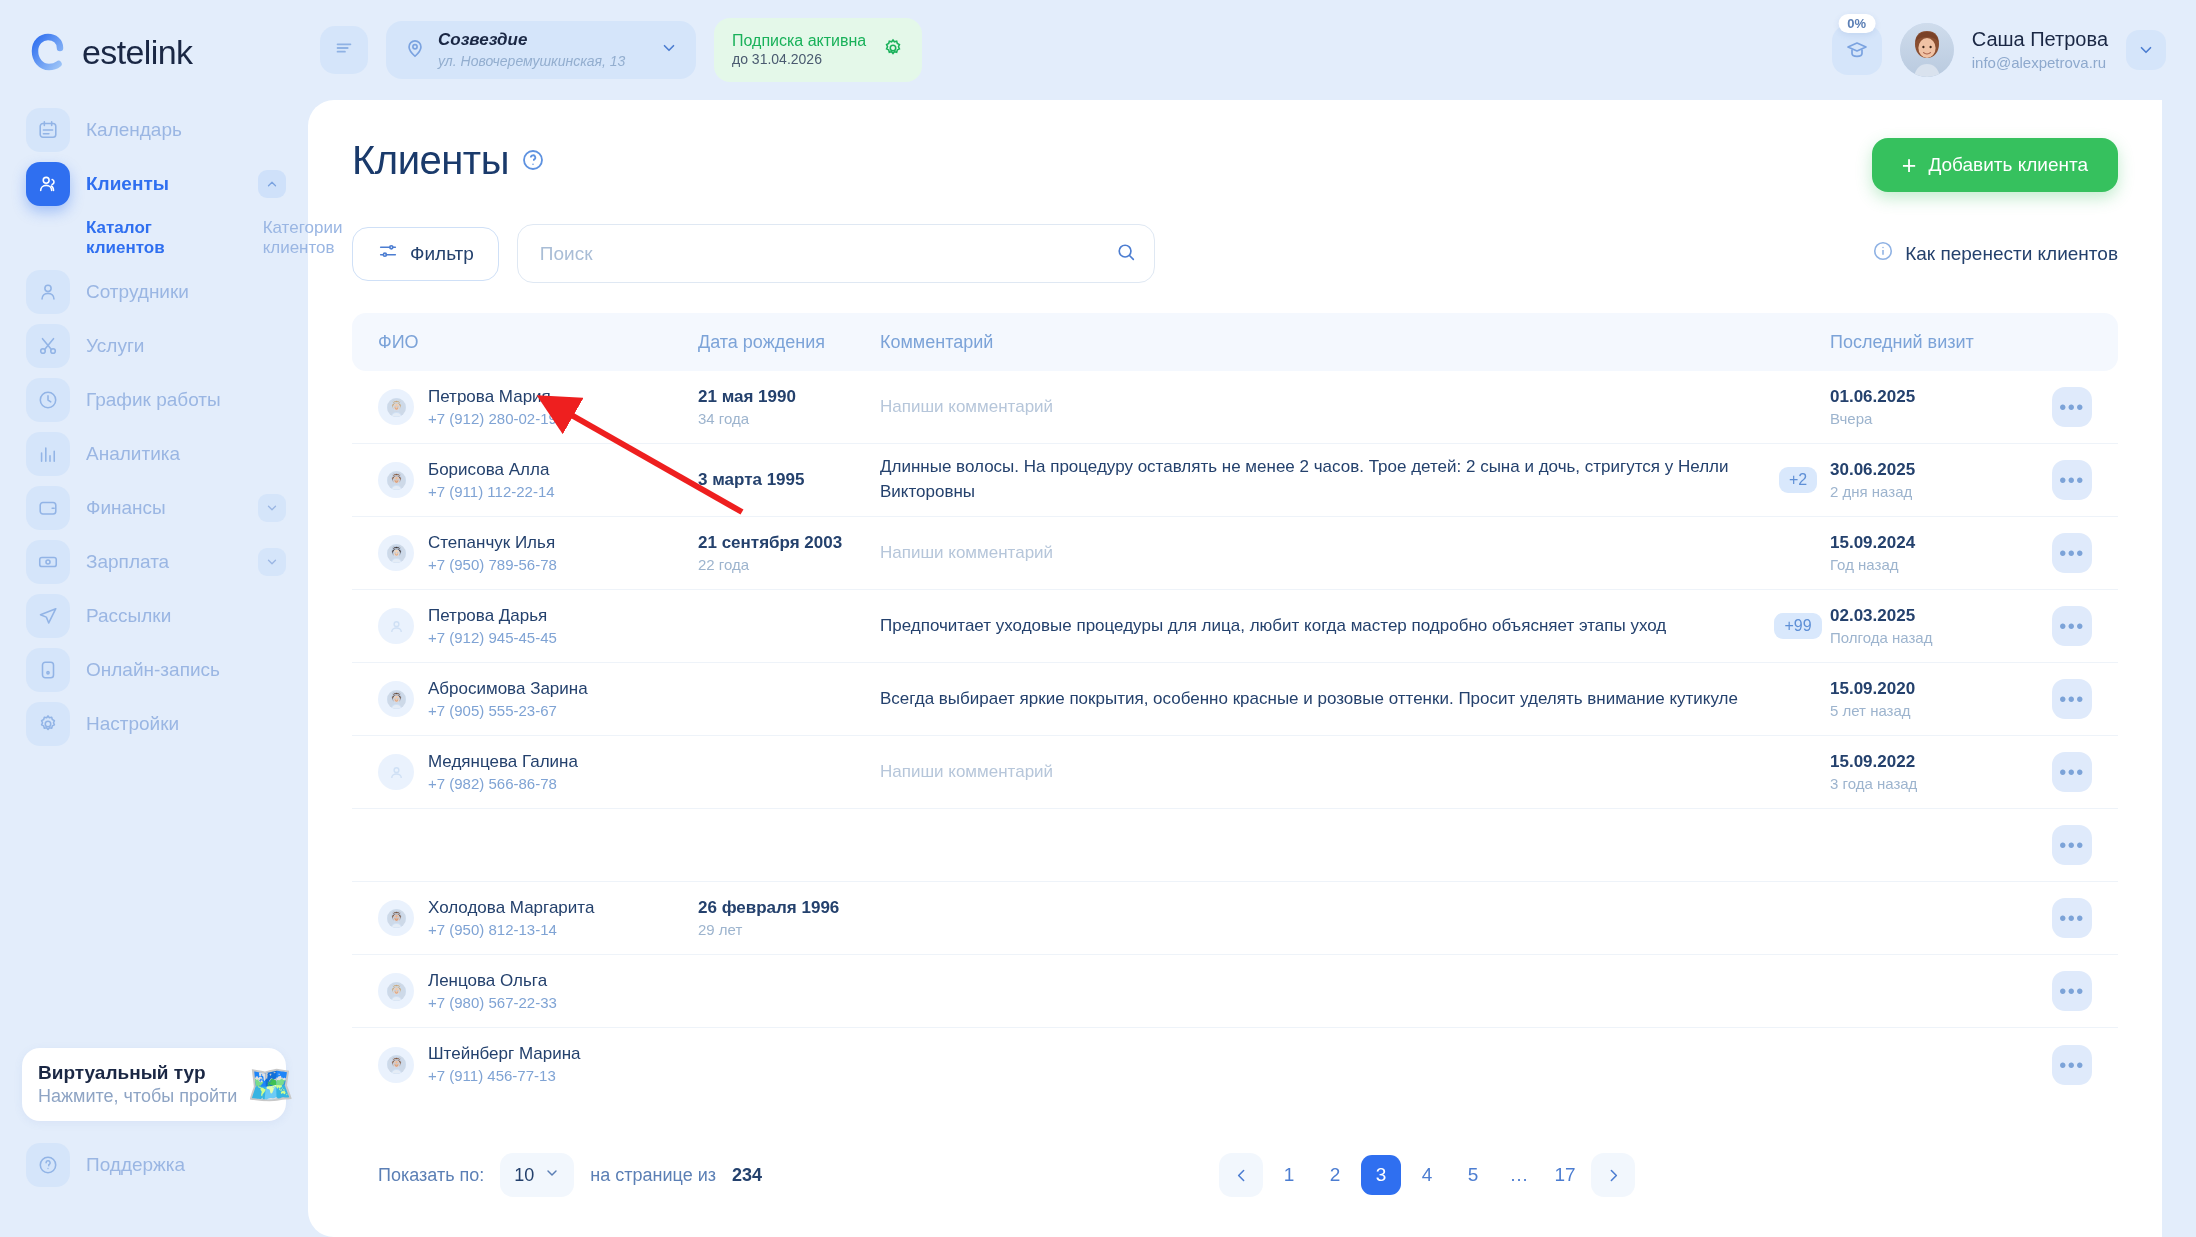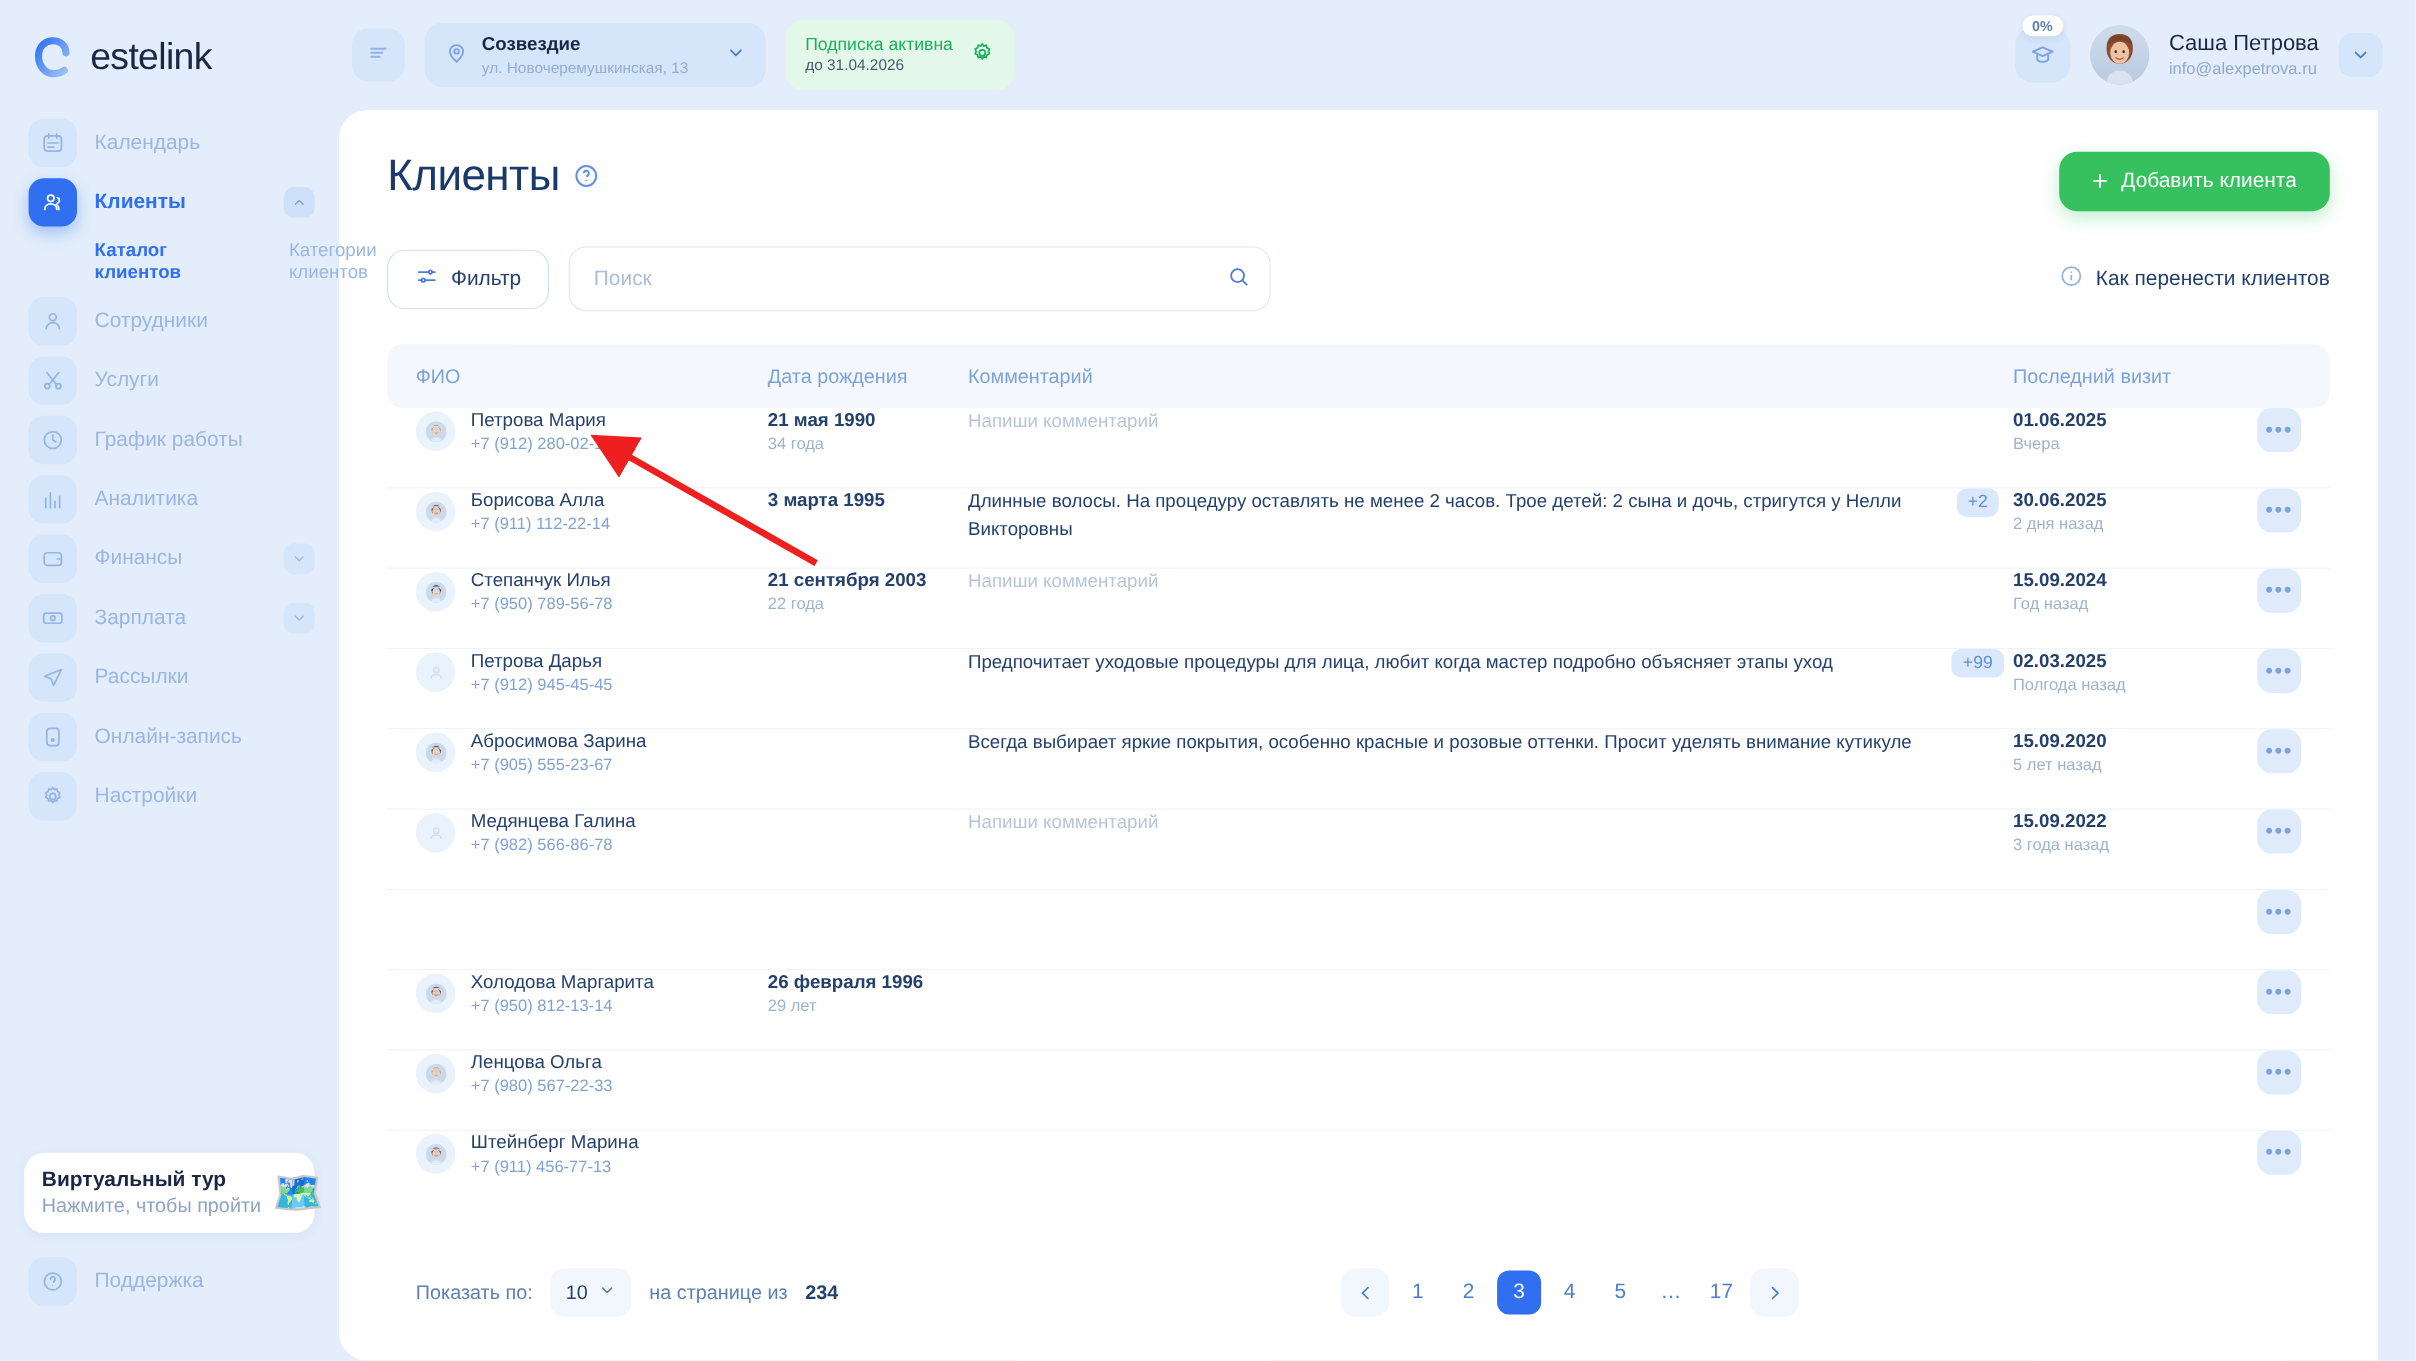--- a/index.html
+++ b/index.html
@@ -72,21 +72,21 @@
     padding: 0 30px 0 12px;
   }
   .sq-btn {
     width: 48px; height: 48px; border-radius: 15px; background: #d5e5fa;
     display: flex; align-items: center; justify-content: center; cursor: pointer; flex: 0 0 48px;
   }
   .sq-btn svg { width: 22px; height: 22px; stroke: #8fb2e4; fill: none; stroke-width: 2; stroke-linecap: round; }
 
   .branch-select {
     height: 58px; min-width: 310px; border-radius: 16px; background: #d5e5fa;
-    display: flex; align-items: center; gap: 12px; padding: 0 18px; cursor: pointer;
+    display: flex; align-items: center; gap: 12px; padding: 0 18px; cursor: pointer; font-style: italic;
   }
   .branch-select svg.pin { width: 22px; height: 22px; stroke: #7ba3e0; fill: none; stroke-width: 1.8; }
   .branch-name { font-size: 17px; font-weight: 700; color: #1a2744; line-height: 1.2; }
   .branch-addr { font-size: 14px; color: #93aecf; line-height: 1.3; margin-top: 1px; }
   .branch-chev { margin-left: auto; }
   .branch-chev svg { width: 18px; height: 18px; stroke: #4c7dd1; fill: none; stroke-width: 2.2; stroke-linecap: round; stroke-linejoin: round; }
 
   .sub-badge {
     height: 64px; border-radius: 16px; background: #e4f8e9;
     display: flex; align-items: center; gap: 16px; padding: 0 18px; cursor: pointer;
@@ -169,21 +169,21 @@
     font-size: 18px; color: #7ca3d8;
   }
   .c-name { flex: 0 0 320px; }
   .c-bday { flex: 0 0 182px; }
   .c-comment { flex: 1 1 auto; min-width: 0; padding-right: 16px; }
   .c-badge { flex: 0 0 64px; display: flex; justify-content: center; }
   .c-visit { flex: 0 0 196px; }
   .c-more { flex: 0 0 66px; display: flex; justify-content: flex-end; }
 
   .trow {
-    display: flex; align-items: flex-start; min-height: 73px;
+    display: flex; align-items: center; min-height: 73px;
     padding: 0 26px; border-bottom: 1px solid #eef3f9;
     font-size: 17px;
   }
   .trow:last-child { border-bottom: none; }
   .cell-name { display: flex; align-items: center; gap: 14px; }
   .avatar-sm {
     width: 36px; height: 36px; border-radius: 50%; flex: 0 0 36px; overflow: hidden;
     background: #eaf2fd; display: flex; align-items: center; justify-content: center;
   }
   .avatar-sm svg { width: 19px; height: 19px; stroke: #cfe0f5; fill: none; stroke-width: 1.8; }

